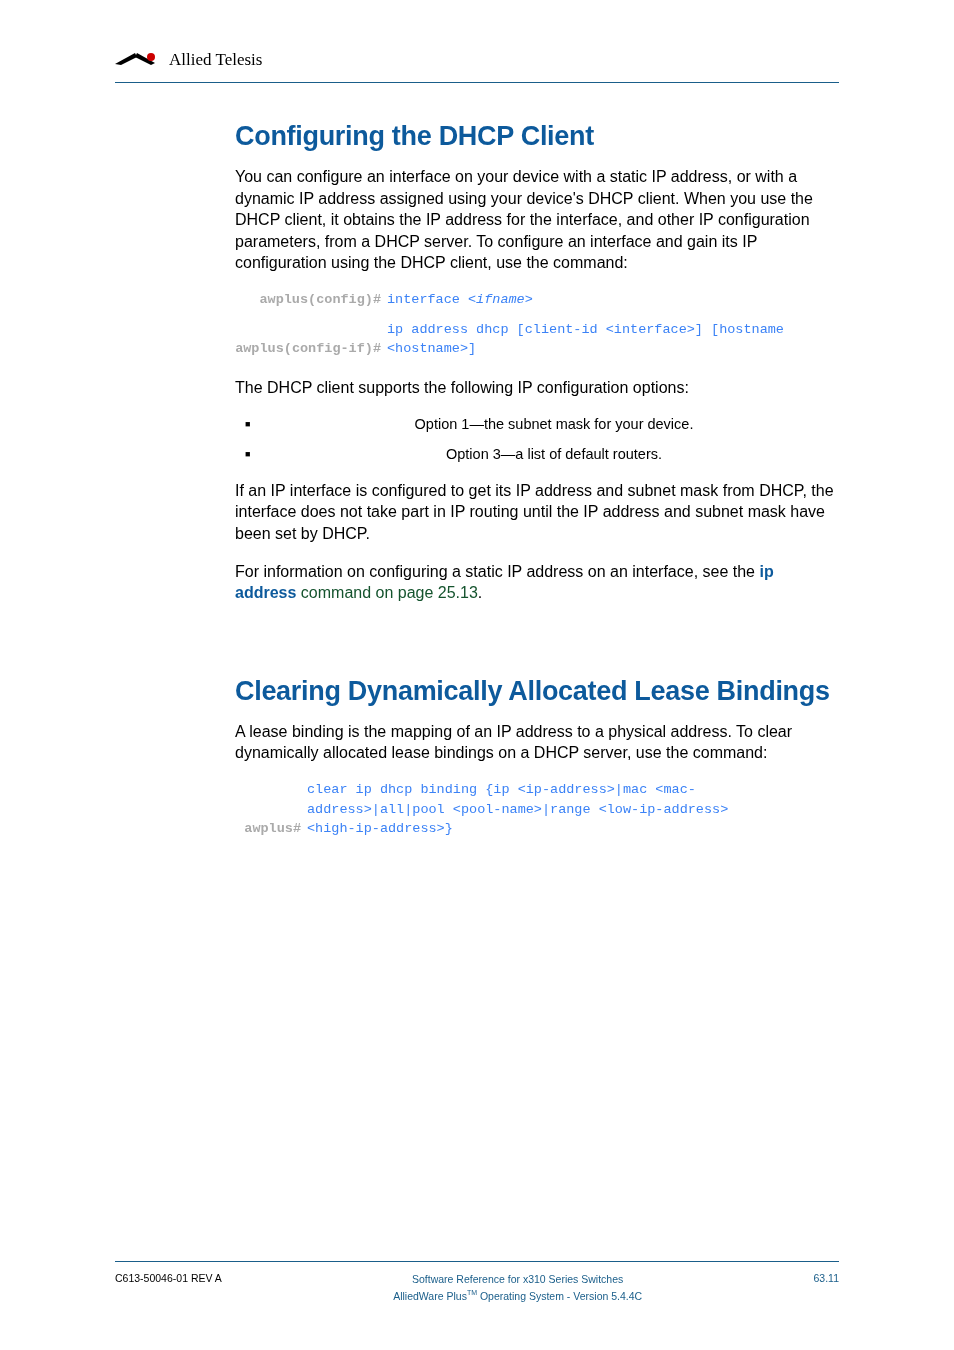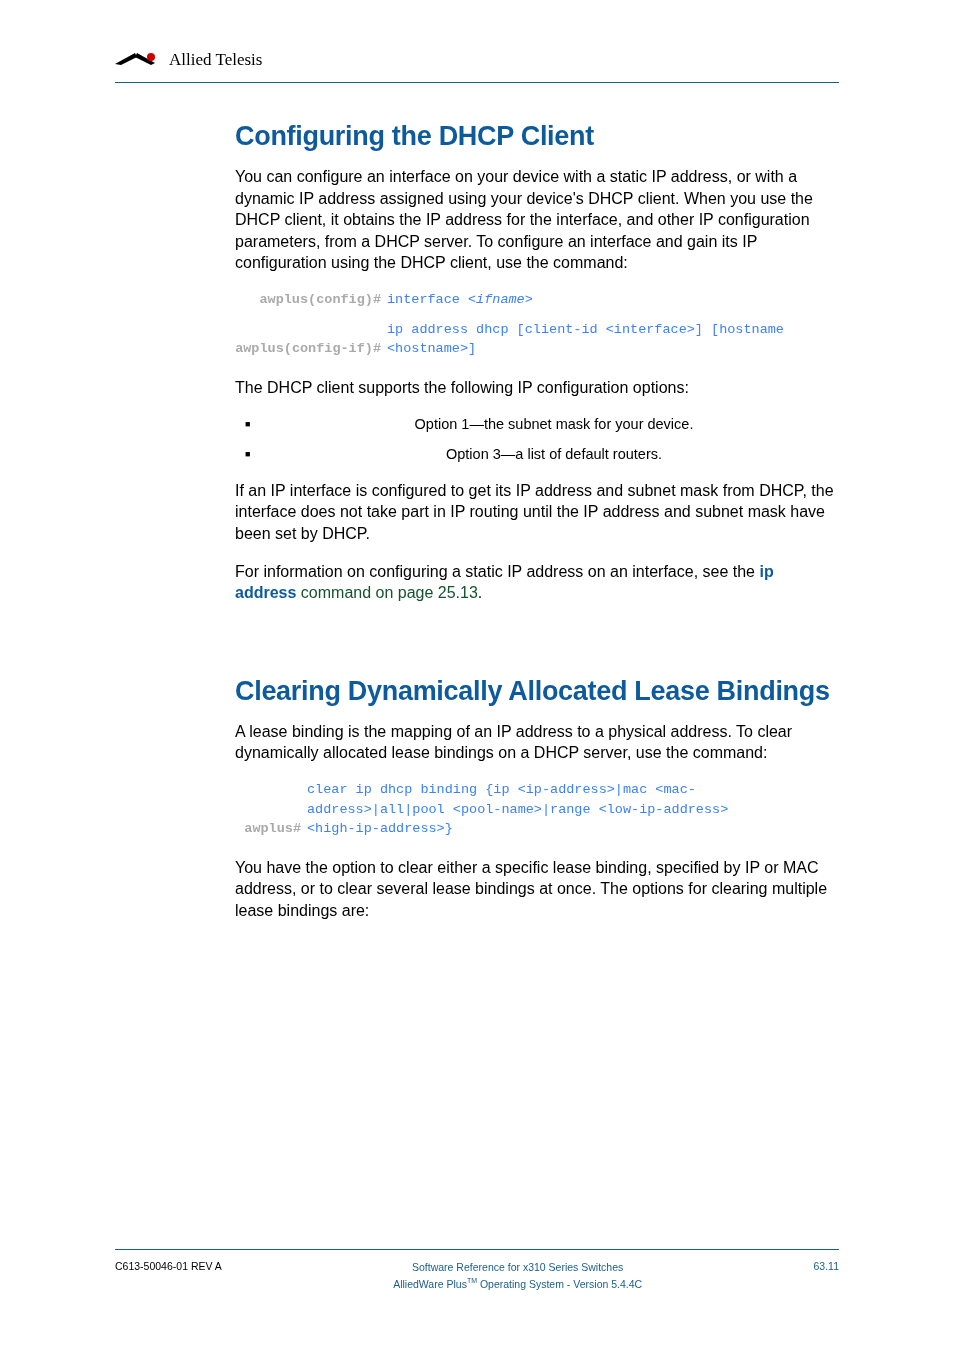--- a/index.html
+++ b/index.html
@@ -95,21 +95,21 @@
   .link {
     color: #0d5a9c;
     font-weight: 700;
   }
   .link2 {
     color: #14532d;
   }
   .section-gap { height: 56px; }
   .footer {
     position: absolute;
-    bottom: 52px;
+    bottom: 40px;
     left: 0;
     width: 954px;
     padding: 6px 115px;
   }
   .footer-rule {
     border: none;
     border-top: 1px solid #1a5e8a;
     margin-bottom: 10px;
   }
   .footer-row {
@@ -176,21 +176,20 @@
     <h1>Clearing Dynamically Allocated Lease Bindings</h1>
     <p class="body">A lease binding is the mapping of an IP address to a physical address. To clear dynamically allocated lease bindings on a DHCP server, use the command:</p>
 
     <div class="cmd-table">
       <div class="cmd-row">
         <div class="cmd-prompt" style="width:72px;">awplus#</div>
         <div class="cmd-command" style="max-width:470px;">clear ip dhcp binding {ip &lt;ip-address&gt;|mac &lt;mac-address&gt;|all|pool &lt;pool-name&gt;|range &lt;low-ip-address&gt; &lt;high-ip-address&gt;}</div>
       </div>
     </div>
 
-    <p class="body">You have the option to clear either a specific lease binding, specified by IP or MAC address, or to clear several lease bindings at once. The options for clearing multiple lease bindings are:</p>
 
   </div>
 </div>
 
 <div class="footer">
   <hr class="footer-rule">
   <div class="footer-row">
     <div class="footer-left">C613-50046-01 REV A</div>
     <div class="footer-center">
       <div>Software Reference for x310 Series Switches</div>

